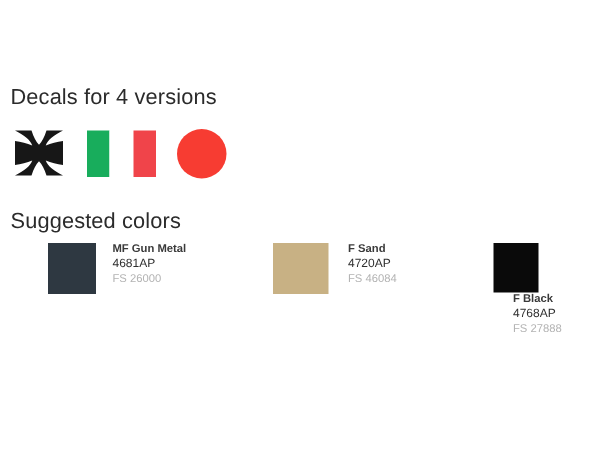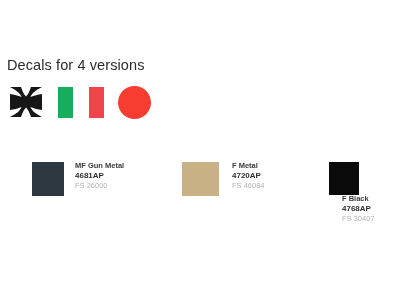--- a/index.html
+++ b/index.html
@@ -119,21 +119,21 @@
 
   .color-name {
     font-size: 7.5px;
     font-weight: bold;
     color: #3a3a3a;
     display: block;
     margin-bottom: 2px;
   }
   .color-code {
     font-size: 8px;
-    font-weight: bold;
+    font-weight: normal;
     color: #2f2f2f;
     display: block;
     margin-bottom: 2px;
   }
   .color-fs {
     font-size: 7.5px;
     font-weight: normal;
     color: #b3b3b3;
     display: block;
   }
@@ -174,45 +174,46 @@
     <div class="decal decal-flag">
       <span class="stripe" id="flag-green" style="background: rgb(24, 173, 92);"></span>
       <span class="stripe" id="flag-white" style="background: rgb(255, 255, 255);"></span>
       <span class="stripe" id="flag-red" style="background: rgb(240, 68, 74);"></span>
     </div>
 
     <div class="decal decal-disc" id="roundel" style="background: rgb(247, 60, 50);"></div>
 
   </div>
 
+  <div class="section-heading" id="colors-heading">Suggested colors</div>
 
   <div class="colors-row">
 
     <div class="color-item pos-0">
       <div class="swatch" id="swatch-0" style="background: rgb(46, 56, 65);"></div>
       <div class="color-text">
         <span class="color-name">MF Gun Metal</span>
         <span class="color-code">4681AP</span>
         <span class="color-fs">FS 26000</span>
       </div>
     </div>
 
     <div class="color-item pos-1">
       <div class="swatch" id="swatch-1" style="background: rgb(200, 177, 132);"></div>
       <div class="color-text">
-        <span class="color-name">F Metal</span>
+        <span class="color-name">F Sand</span>
         <span class="color-code">4720AP</span>
         <span class="color-fs">FS 46084</span>
       </div>
     </div>
 
     <div class="color-item pos-2">
       <div class="swatch" id="swatch-2" style="background: rgb(10, 10, 10);"></div>
       <div class="color-text">
         <span class="color-name">F Black</span>
         <span class="color-code">4768AP</span>
-        <span class="color-fs">FS 30407</span>
+        <span class="color-fs">FS 27888</span>
       </div>
     </div>
 
   </div>
 
 </div>
 
 </body></html>

